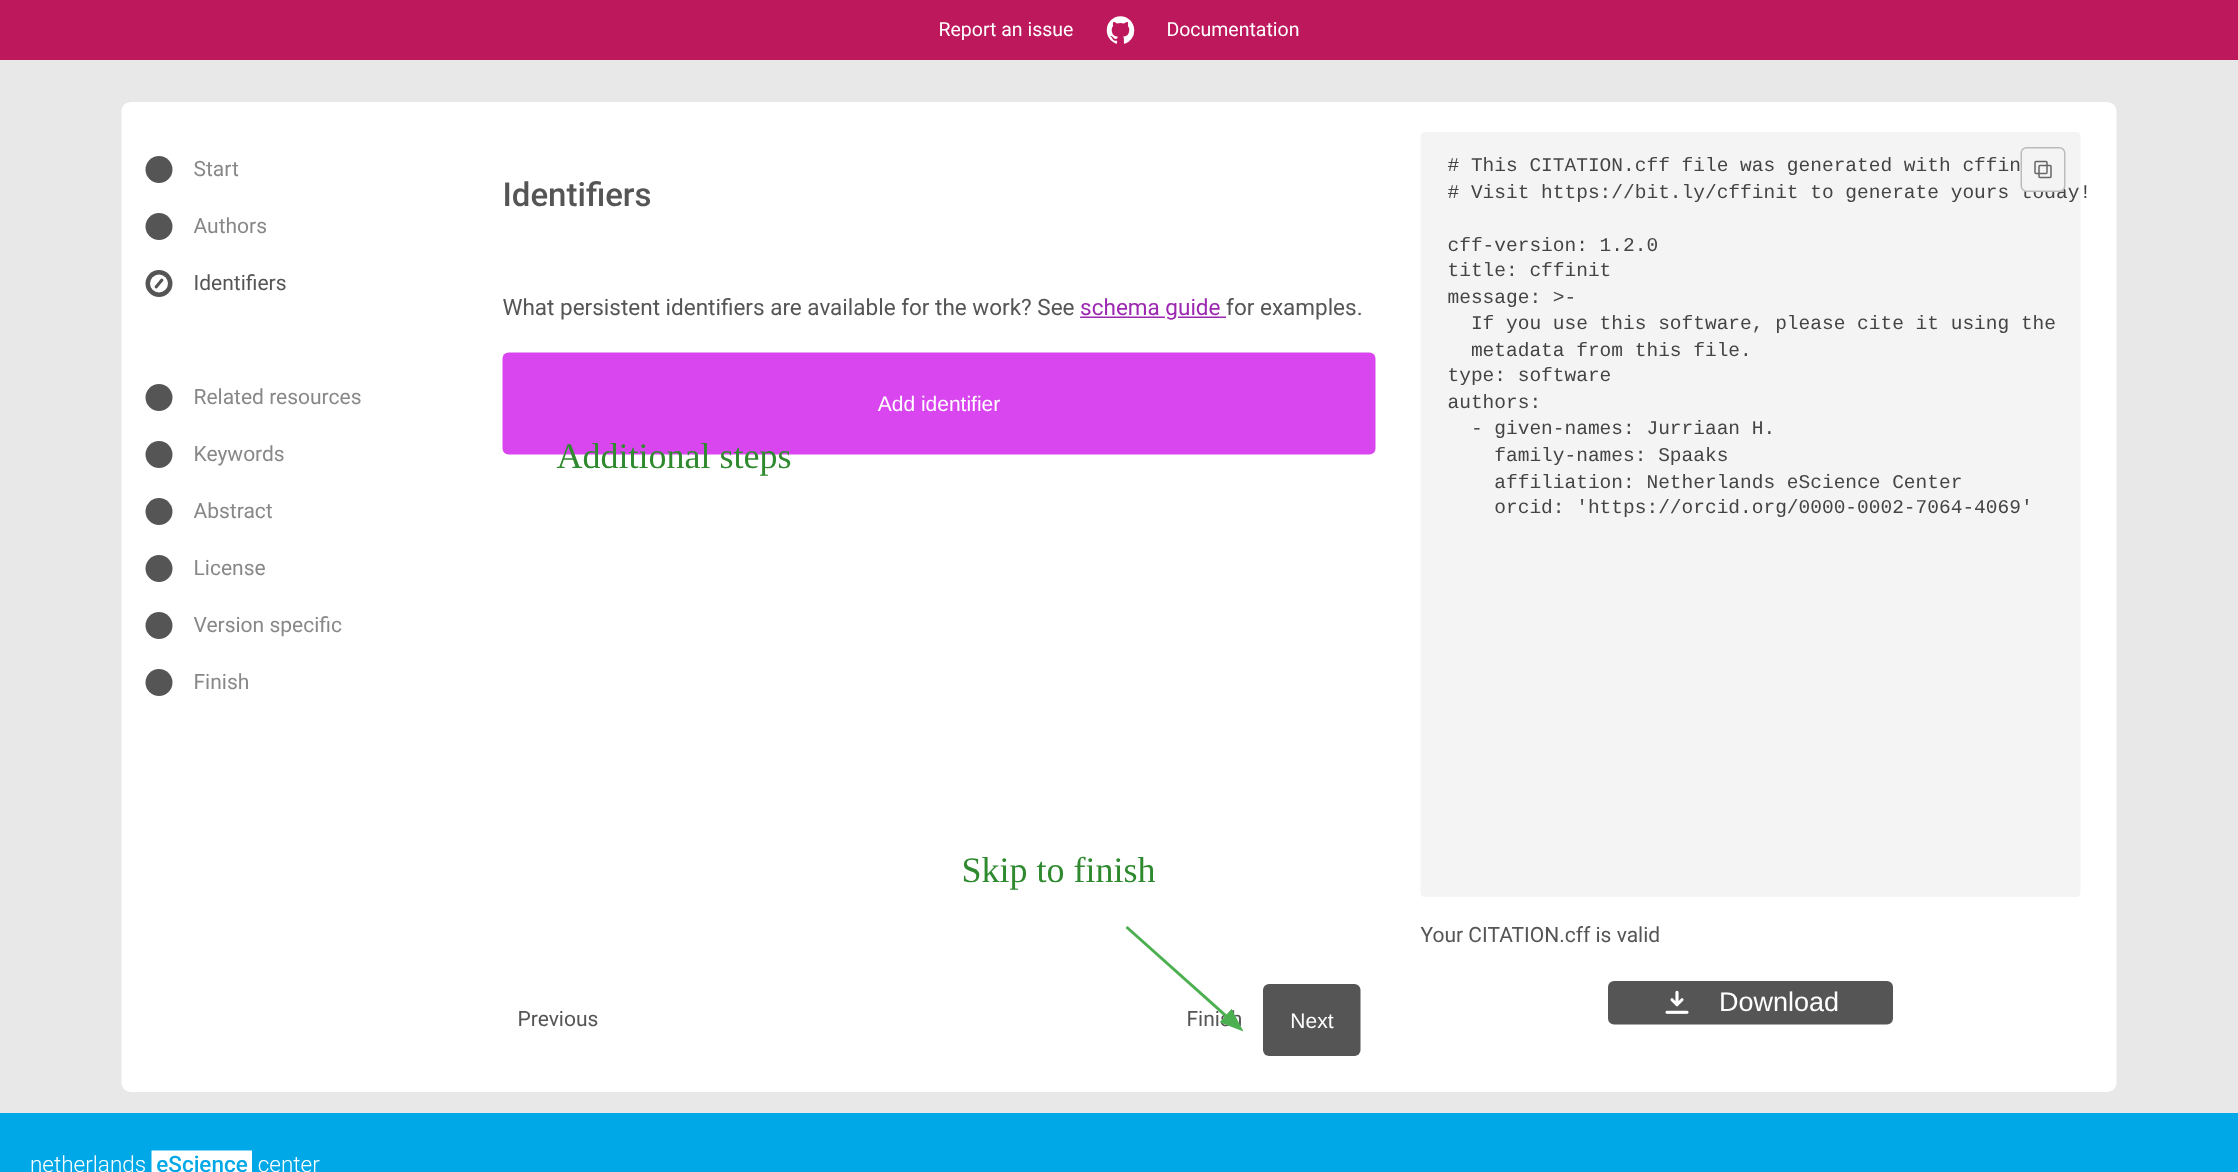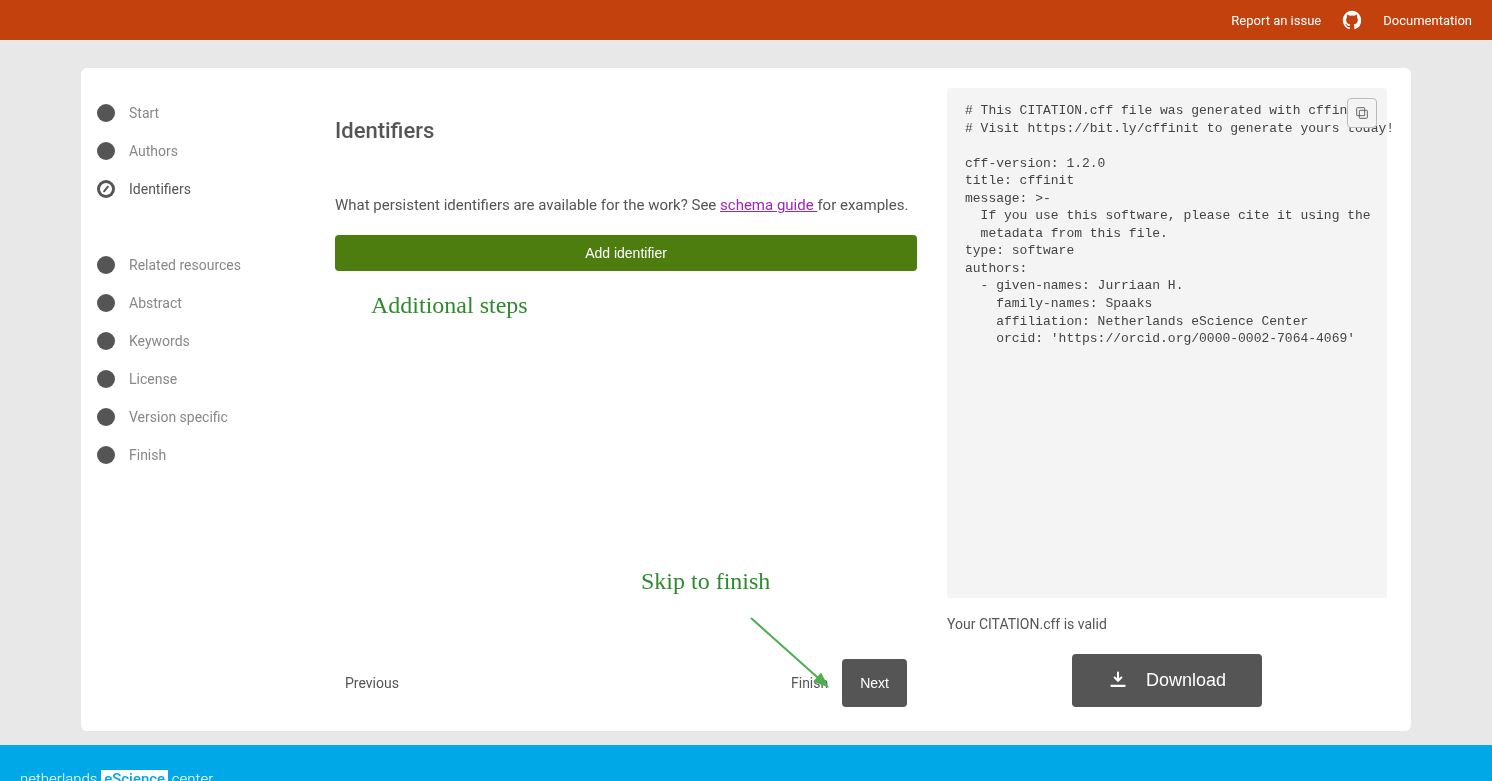--- a/index.html
+++ b/index.html
@@ -1,50 +1,50 @@
 <!DOCTYPE html>
 <html><head>
 <meta charset="utf-8">
 <style>
 * { box-sizing: border-box; margin: 0; padding: 0; }
 body { font-family: Roboto, Arial, sans-serif; background: #e8e8e8; color: #555; }
 
-.topbar { background: #c2410c; height: 40px; display: flex; align-items: center; justify-content: flex-end; padding: 0 20px; gap: 20px; }
+.topbar { background: #be185d; height: 40px; display: flex; align-items: center; justify-content: center; padding: 0 20px; gap: 20px; }
 .topbar a { color: #fff; font-size: 13px; text-decoration: none; }
 .gh-icon { width: 22px; height: 22px; fill: #fff; }
 
 .container { max-width: 1330px; margin: 28px auto 0; background: #fff; border-radius: 6px; display: flex; padding: 20px 24px 24px 14px; gap: 20px; position: relative; min-height: 660px; }
 
 .sidebar { width: 190px; padding-top: 6px; position: relative; }
 .step { display: flex; align-items: center; gap: 14px; height: 38px; position: relative; cursor: pointer; }
 .step.gap-after { margin-bottom: 38px; }
 .dot { width: 18px; height: 18px; border-radius: 50%; background: #555; flex-shrink: 0; margin-left: 2px; position: relative; z-index: 2; }
 .dot.active { background: #555; }
 .dot.active::after { content: ''; position: absolute; inset: 3px; background: #fff; border-radius: 50%; }
 .dot.active::before { content: ''; position: absolute; width: 2px; height: 8px; background: #555; left: 8px; top: 5px; transform: rotate(40deg); z-index: 3; border-radius: 1px; }
 .step-label { font-size: 14px; color: #888; }
 .step.active .step-label { color: #555; }
 
 .main { flex: 1; padding: 30px 10px 0 30px; display: flex; flex-direction: column; }
 .main h2 { font-size: 22px; font-weight: 500; color: #555; margin-bottom: 50px; }
 .desc { font-size: 15px; color: #555; margin-bottom: 18px; line-height: 1.6; }
 .desc a { color: #9c27b0; text-decoration: underline; }
-.btn-add { background: #4d7c0f; color: #fff; border: none; padding: 10px 16px; font-size: 14px; border-radius: 4px; cursor: pointer; }
+.btn-add { background: #d946ef; color: #fff; border: none; padding: 26px 16px; font-size: 14px; border-radius: 4px; cursor: pointer; }
 
 .nav-row { margin-top: auto; display: flex; align-items: center; justify-content: space-between; padding: 10px 10px 0; }
 .nav-right { display: flex; align-items: center; gap: 14px; }
 .nav-link { font-size: 14px; color: #555; cursor: pointer; }
 .btn-next { background: #555; color: #fff; border: none; padding: 16px 18px; font-size: 14px; border-radius: 4px; cursor: pointer; }
 
 .preview { width: 440px; display: flex; flex-direction: column; }
 .code-box { background: #f4f4f4; border-radius: 3px; padding: 14px 18px; font-family: 'Courier New', monospace; font-size: 13px; line-height: 1.35; color: #444; white-space: pre; position: relative; height: 510px; }
 .copy-btn { position: absolute; top: 10px; right: 10px; width: 30px; height: 30px; border: 1px solid #bbb; border-radius: 4px; background: #f4f4f4; cursor: pointer; display: flex; align-items: center; justify-content: center; }
 .copy-icon { width: 16px; height: 16px; stroke: #666; fill: none; stroke-width: 1.5; }
 .valid-text { text-align: left; font-size: 14px; color: #555; margin: 18px 0 22px; }
-.btn-download { background: #555; color: #fff; border: none; padding: 16px 36px; font-size: 18px; border-radius: 4px; cursor: pointer; align-self: center; display: flex; gap: 18px; }
+.btn-download { background: #555; color: #fff; border: none; padding: 4px 36px; font-size: 18px; border-radius: 4px; cursor: pointer; align-self: center; display: flex; align-items: center; gap: 18px; }
 .dl-icon { width: 20px; height: 20px; fill: #fff; }
 
 .annotation { position: absolute; font-family: 'Comic Sans MS', cursive; color: #2f8a2f; font-size: 24px; pointer-events: none; }
 
 .footer { background: #00a8e8; height: 42px; margin-top: 14px; display: flex; align-items: center; padding-left: 20px; }
 .footer-brand { color: #fff; font-size: 15px; font-weight: 300; margin-top: 25px; }
 .footer-brand .highlight { background: #fff; color: #00a8e8; padding: 0 3px; font-weight: 500; }
 
 .arrow-svg { position: absolute; pointer-events: none; }
 </style>
@@ -73,25 +73,25 @@
     <div class="step active gap-after">
         <span class="dot active"></span>
         <span class="step-label">Identifiers</span>
       </div>
     <div class="step">
         <span class="dot"></span>
         <span class="step-label">Related resources</span>
       </div>
     <div class="step">
         <span class="dot"></span>
-        <span class="step-label">Abstract</span>
+        <span class="step-label">Keywords</span>
       </div>
     <div class="step">
         <span class="dot"></span>
-        <span class="step-label">Keywords</span>
+        <span class="step-label">Abstract</span>
       </div>
     <div class="step">
         <span class="dot"></span>
         <span class="step-label">License</span>
       </div>
     <div class="step">
         <span class="dot"></span>
         <span class="step-label">Version specific</span>
       </div>
     <div class="step">

